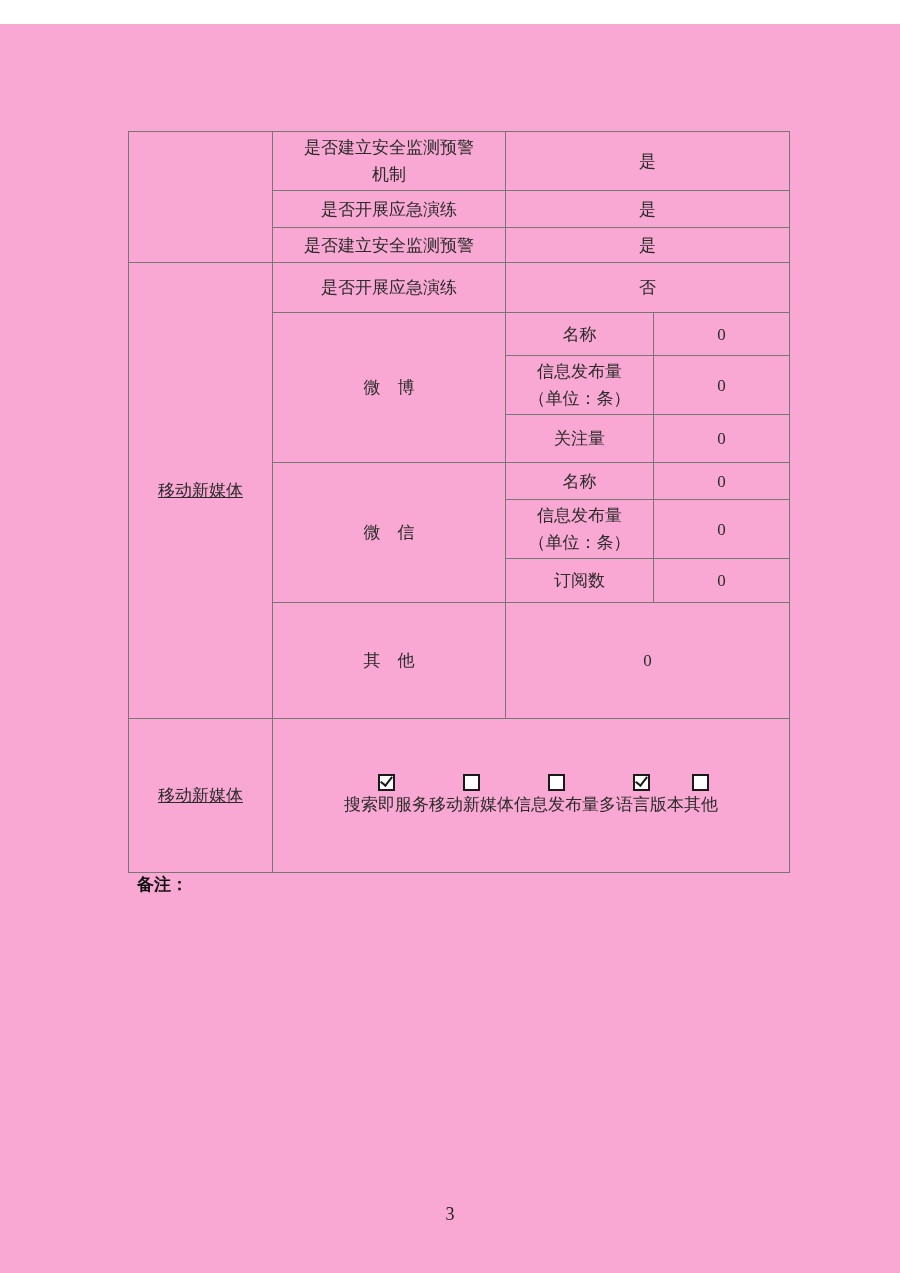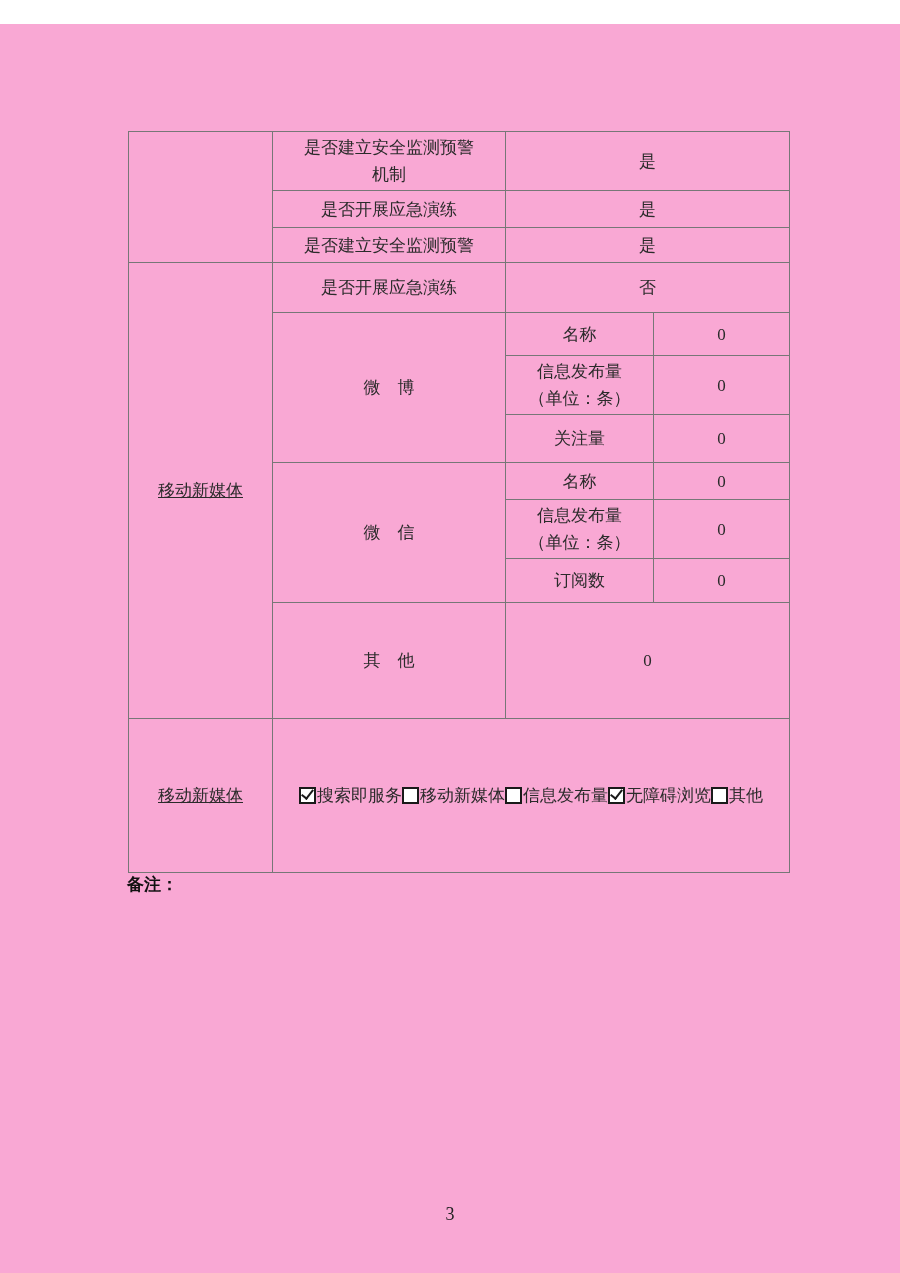--- a/index.html
+++ b/index.html
@@ -30,42 +30,42 @@
     overflow:hidden;
   }
   td.cat{font-size:17px;text-decoration:underline;}
   .cb-row{
     display:flex;
     align-items:center;
     justify-content:center;
     white-space:nowrap;
     font-size:17px;
   }
-  .cb-item{display:flex;align-items:center;}
+  .cb-item{display:flex;align-items:center;flex-direction:column;}
   .cbx{
     display:inline-block;
     width:13px;height:13px;
     border:2px solid #1a1a1a;
     position:relative;
     margin:0 1px 0 0;
     flex:none;
     background:#fff;
   }
   .cbx[data-checked="true"]::after{
     content:"";
     position:absolute;
     left:3px;top:-2px;
     width:5px;height:10px;
     border-right:2px solid #1a1a1a;
     border-bottom:2px solid #1a1a1a;
     transform:rotate(38deg);
   }
   .remarks{
     position:absolute;
-    left:127px;top:849px;
+    left:137px;top:849px;
     font-size:17px;
     font-weight:bold;
     color:#111111;
   }
   .page-number{
     position:absolute;
     left:0;top:1180px;
     width:100%;
     text-align:center;
     font-size:18px;
@@ -152,21 +152,21 @@
             <span class="cb-item">
               <span class="cbx" data-checked="false"></span>
               <span>移动新媒体</span>
             </span>
             <span class="cb-item">
               <span class="cbx" data-checked="false"></span>
               <span>信息发布量</span>
             </span>
             <span class="cb-item">
               <span class="cbx" data-checked="true"></span>
-              <span>无障碍浏览</span>
+              <span>多语言版本</span>
             </span>
             <span class="cb-item">
               <span class="cbx" data-checked="false"></span>
               <span>其他</span>
             </span>
           </div>
         </td>
       </tr>
     </tbody>
   </table>

